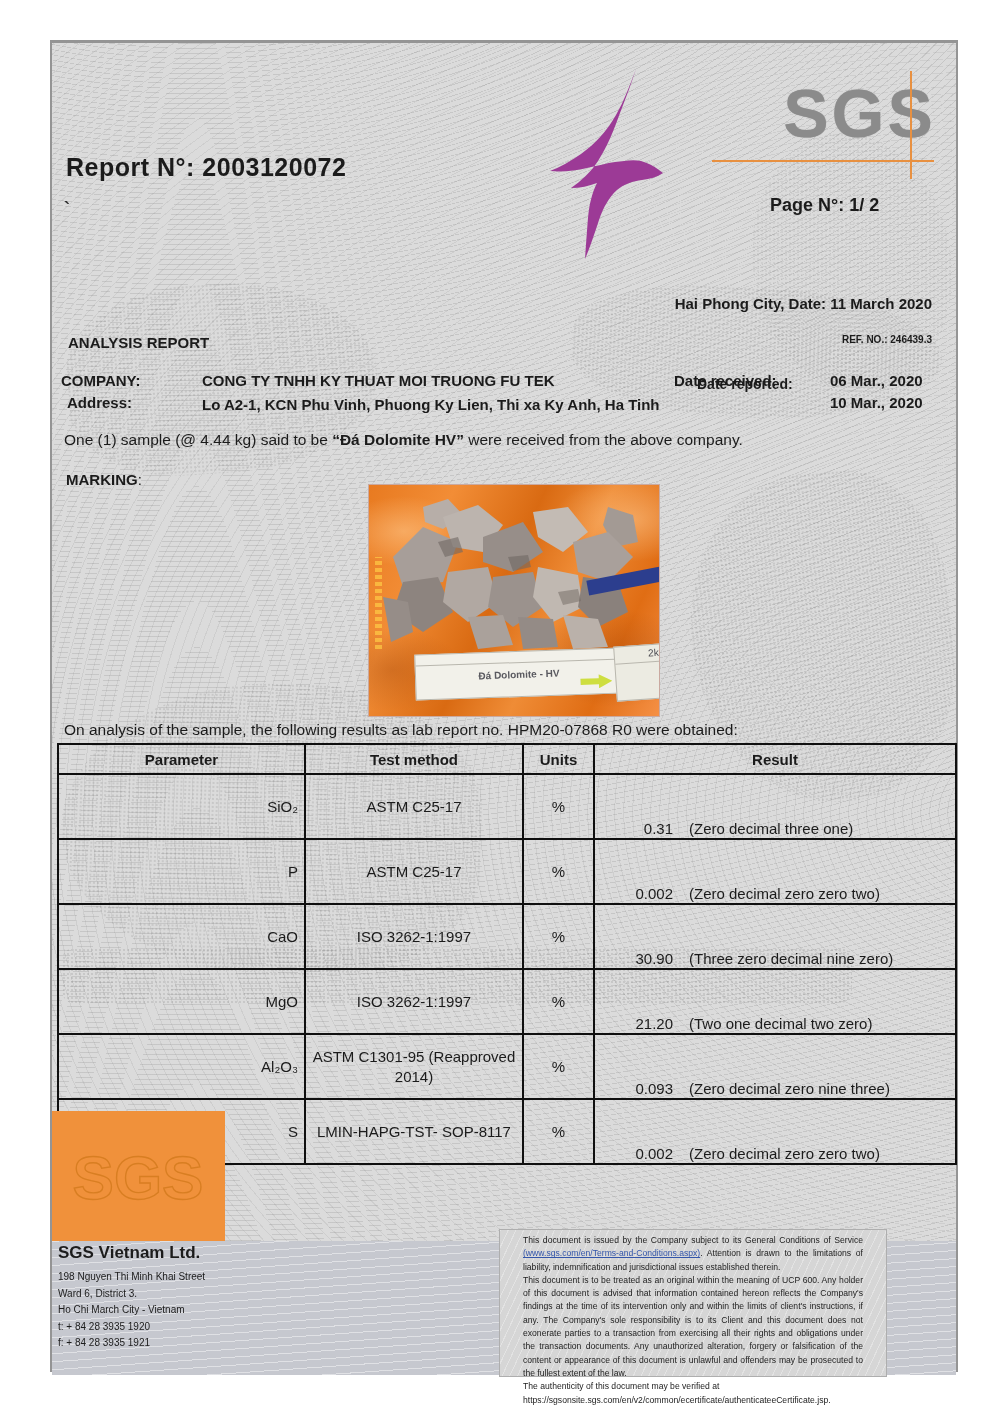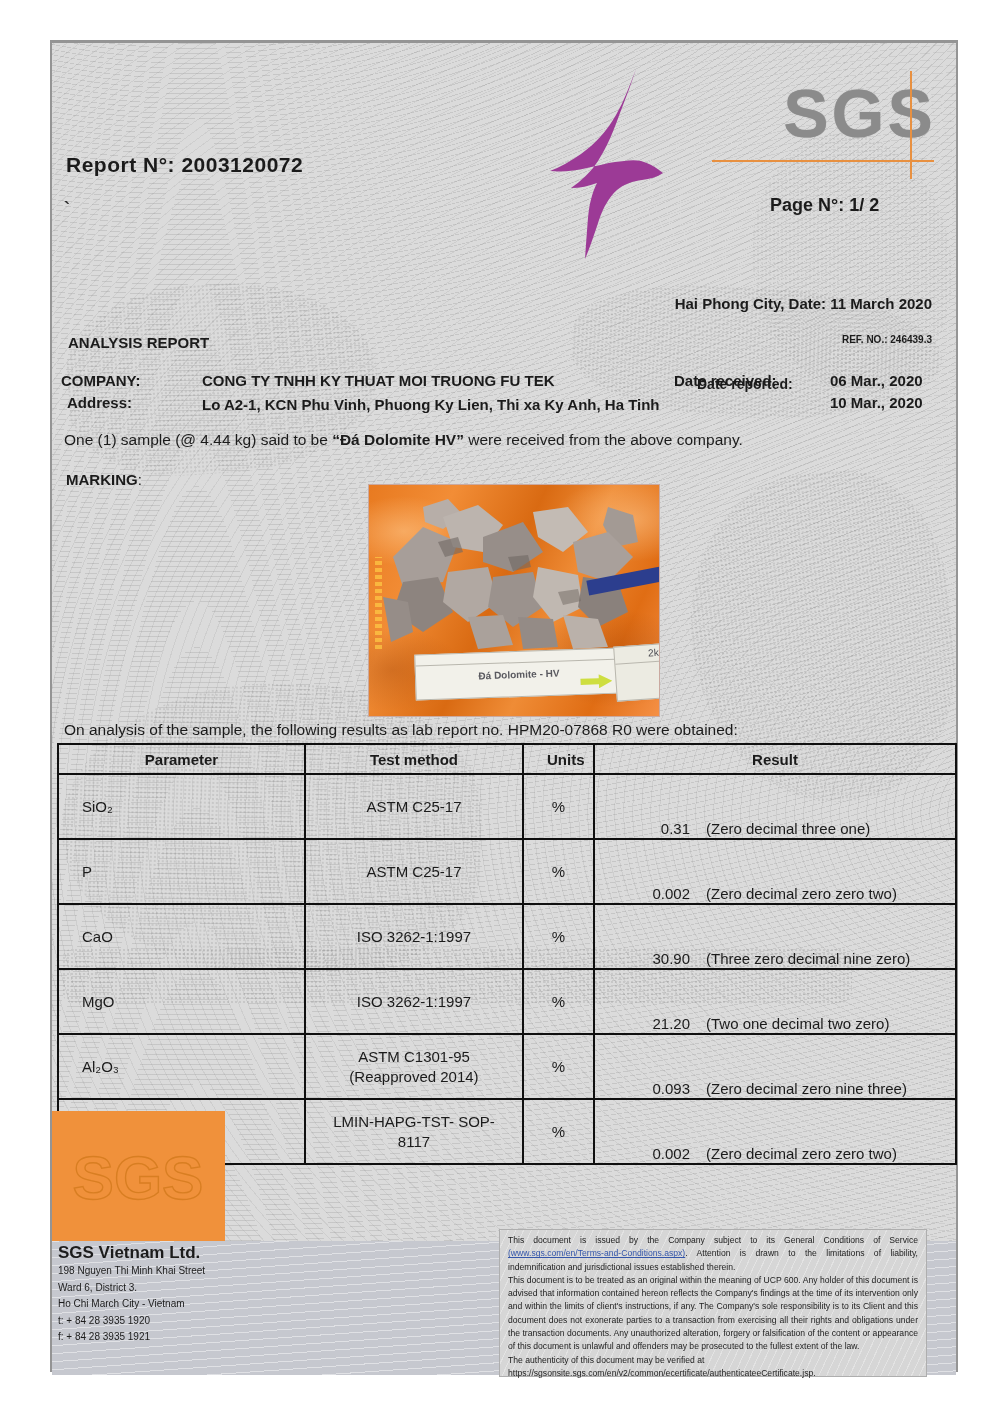--- a/index.html
+++ b/index.html
@@ -10,21 +10,21 @@
     background-color:#dbdbdb;
     background-image:
       repeating-radial-gradient(ellipse 1600px 1150px at 16% -28%, rgba(125,125,125,0) 0px, rgba(125,125,125,0) 6px, rgba(125,125,125,0.22) 6px, rgba(125,125,125,0.22) 7px),
       repeating-radial-gradient(ellipse 1750px 1350px at 108% 58%, rgba(125,125,125,0) 0px, rgba(125,125,125,0) 8px, rgba(125,125,125,0.14) 8px, rgba(125,125,125,0.14) 9px);
     border:2px solid #949494;border-top-width:3px;
     box-sizing:border-box;
   }
   .decor{position:absolute;z-index:0;background-image:radial-gradient(rgba(105,105,105,.17) 1px, transparent 1.4px);background-size:4px 4px;}
   .z{position:absolute;z-index:2;}
 
-  .report-no{left:14px;top:110px;font-size:21px;font-weight:bold;color:#1b1b1b;letter-spacing:.5px;}
+  .report-no{left:14px;top:110px;font-size:25px;font-weight:bold;color:#1b1b1b;letter-spacing:.5px;}
   .accent{left:12px;top:156px;font-size:18px;font-weight:bold;color:#333;}
 
   .eagle{left:498px;top:26px;}
   .sgs-top{left:700px;top:36px;width:215px;text-align:center;font-size:68px;font-weight:bold;color:#8b8b8b;letter-spacing:3px;line-height:1;text-shadow:0 0 1px #9f9f9f;}
   .cross-h{left:660px;top:117px;width:222px;height:2px;background:#e89040;}
   .cross-v{left:858px;top:28px;width:2px;height:108px;background:#e89040;}
   .page-no{left:718px;top:152px;font-size:18px;font-weight:bold;color:#1b1b1b;}
 
   .city-date{right:24px;top:252px;font-size:15px;font-weight:bold;color:#1b1b1b;}
   .rpt-title{left:16px;top:291px;font-size:15px;font-weight:bold;color:#1b1b1b;}
@@ -63,40 +63,40 @@
   .photo-arrow{position:absolute;right:10px;bottom:5px;width:32px;height:14px;background:#cede40;
     clip-path:polygon(0 28%,58% 28%,58% 0,100% 50%,58% 100%,58% 72%,0 72%);filter:drop-shadow(0 0 1px #3a3a3a);}
   .photo-label2{position:absolute;right:-6px;top:160px;width:50px;height:55px;background:#ecebe2;border:1px solid #b9b7ae;transform:rotate(-4deg);box-sizing:border-box;}
   .photo-label2 .wt{position:absolute;right:4px;top:2px;font-size:10px;color:#4a4a50;}
   .photo-label2 .hline{position:absolute;left:0;right:0;top:16px;height:1px;background:#b9b7ae;}
 
   .analysis-line{left:12px;top:678px;width:884px;font-size:15.5px;color:#1b1b1b;}
 
   
   table.results{left:5px;top:700px;width:898px;border-collapse:collapse;table-layout:fixed;font-size:15px;color:#1b1b1b;background:transparent;}
-  table.results th,table.results td{border:2px solid #0f0f0f;padding:1px 23px;background:transparent;}
+  table.results th,table.results td{border:2px solid #0f0f0f;padding:1px 6px;background:transparent;}
   table.results th{font-weight:bold;text-align:center;height:26px;}
-  td.param{text-align:left;height:20px;border-radius:9px;}
+  td.param{text-align:right;height:20px;border-radius:9px;}
   td.method{text-align:center;line-height:20px;}
   td.units{text-align:center;}
   td.result{text-align:left;}
   .res-wrap{display:flex;align-items:flex-start;margin-top:44px;}
   .res-val{display:inline-block;width:72px;text-align:right;}
   .res-spelled{margin-left:16px;}
   tr.tall td{height:44px;}
 
   
   .orange-box{left:0px;top:1068px;width:173px;height:132px;background:#f0913b;}
   .band{left:0px;top:1198px;width:904px;height:134px;background-color:#c6c8cf;
     background-image:repeating-linear-gradient(176deg, rgba(255,255,255,.45) 0 1px, transparent 1px 8px);}
   .footer-addr{left:6px;top:1200px;color:#1c1c1c;}
-  .footer-addr .co{font-size:17px;font-weight:bold;margin-bottom:0;}
+  .footer-addr .co{font-size:17px;font-weight:bold;margin-bottom:6px;}
   .footer-addr .ln{font-size:10px;line-height:16.5px;}
 
-  .fineprint{left:447px;top:1186px;width:428px;height:148px;box-sizing:border-box;padding:4px 8px;
+  .fineprint{left:447px;top:1186px;width:388px;height:148px;box-sizing:border-box;padding:4px 23px;
     background-color:#d6d6d6;
     background-image:repeating-linear-gradient(115deg, rgba(255,255,255,.32) 0 1px, transparent 1px 7px);
     font-size:8.6px;line-height:13.3px;text-align:justify;color:#222;border:1px solid #aeaeae;}
   .fineprint .link{color:#3355aa;text-decoration:underline;cursor:pointer;}
 </style>
 </head>
 <body>
 
 <div class="canvas">
   <div class="sheet">

